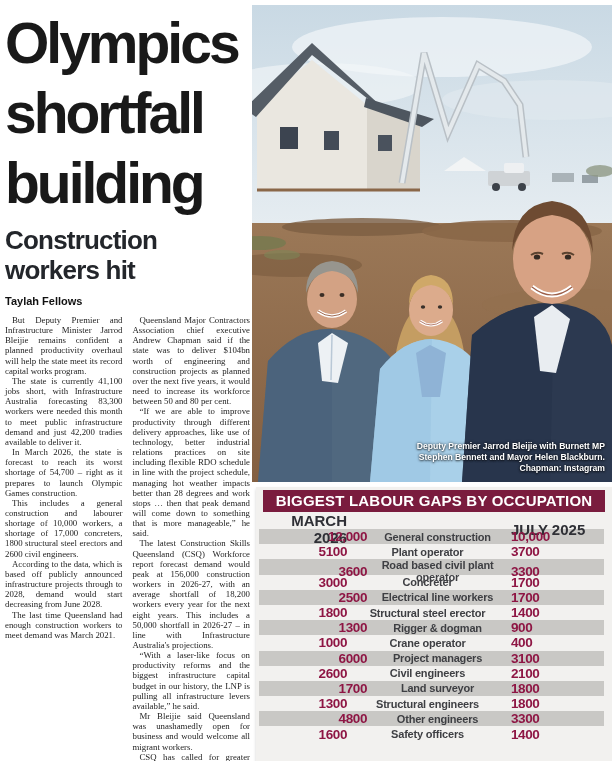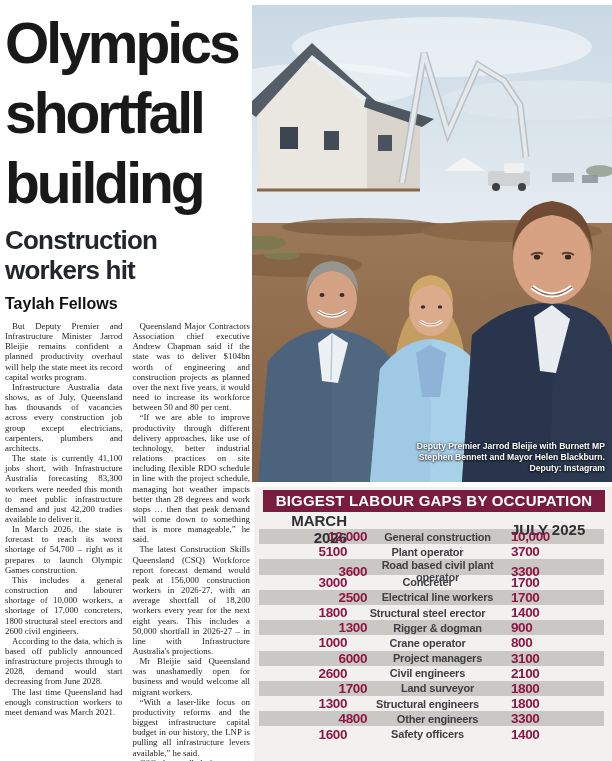--- a/index.html
+++ b/index.html
@@ -5,21 +5,21 @@
   html,body{margin:0;padding:0;background:#ffffff;}
   .page{position:relative;width:612px;height:761px;background:#fff;overflow:hidden;
         font-family:"Liberation Sans",sans-serif;color:#1b1b1b;}
 
   
   .left-block{position:absolute;left:5px;top:0;width:245px;}
   .headline{font-size:57px;line-height:70px;font-weight:bold;letter-spacing:-3px;
             color:#191919;margin:0;padding-top:8px;word-spacing:9999px;}
   .subhead{font-size:26px;line-height:30px;font-weight:700;letter-spacing:-0.8px;
            color:#23262b;margin:7px 0 0 0;}
-  .byline{font-size:16px;font-weight:bold;color:#111;margin:10px 0 8px 0;}
+  .byline{font-size:11px;font-weight:bold;color:#111;margin:10px 0 8px 0;}
   .cols{display:flex;gap:10px;}
   .col{width:118px;text-align:justify;font-family:"Liberation Serif",serif;
        font-size:8.8px;line-height:10.15px;color:#1d1d1d;}
   .col p{margin:0;}
   .col p.ind{text-indent:7px;}
 
   
   .photo{position:absolute;left:252px;top:5px;width:360px;height:477px;overflow:hidden;background:#cfdde7;}
   .photo svg{display:block;}
   .caption{position:absolute;right:7px;bottom:8px;width:205px;text-align:right;
@@ -49,33 +49,32 @@
 
 <div class="page">
 
   <div class="left-block">
     <h1 class="headline">Olympics shortfall building</h1>
     <h2 class="subhead">Construction workers hit</h2>
     <div class="byline">Taylah Fellows</div>
     <div class="cols">
       <div class="col" id="col1">
           <p class="ind">But Deputy Premier and Infrastructure Minister Jarrod Bleijie remains confident a planned productivity overhaul will help the state meet its record capital works program.</p>
-          <p class="ind">Infrastructure Australia data shows, as of July, Queensland has thousands of vacancies across every construction job group except electricians, carpenters, plumbers and architects.</p>
           <p class="ind">The state is currently 41,100 jobs short, with Infrastructure Australia forecasting 83,300 workers were needed this month to meet public infrastructure demand and just 42,200 tradies available to deliver it.</p>
           <p class="ind">In March 2026, the state is forecast to reach its worst shortage of 54,700 – right as it prepares to launch Olympic Games construction.</p>
           <p class="ind">This includes a general construction and labourer shortage of 10,000 workers, a shortage of 17,000 concreters, 1800 structural steel erectors and 2600 civil engineers.</p>
           <p class="ind">According to the data, which is based off publicly announced infrastructure projects through to 2028, demand would start decreasing from June 2028.</p>
           <p class="ind">The last time Queensland had enough construction workers to meet demand was March 2021.</p>
         </div>
       <div class="col" id="col2">
           <p class="ind">Queensland Major Contractors Association chief executive Andrew Chapman said if the state was to deliver $104bn worth of engineering and construction projects as planned over the next five years, it would need to increase its workforce between 50 and 80 per cent.</p>
           <p class="ind">“If we are able to improve productivity through different delivery approaches, like use of technology, better industrial relations practices on site including flexible RDO schedule in line with the project schedule, managing hot weather impacts better than 28 degrees and work stops … then that peak demand will come down to something that is more manageable,” he said.</p>
           <p class="ind">The latest Construction Skills Queensland (CSQ) Workforce report forecast demand would peak at 156,000 construction workers in 2026-27, with an average shortfall of 18,200 workers every year for the next eight years. This includes a 50,000 shortfall in 2026-27 – in line with Infrastructure Australia's projections.</p>
+          <p class="ind">“With a laser-like focus on productivity reforms and the biggest infrastructure capital budget in our history, the LNP is pulling all infrastructure levers available,” he said.</p>
           <p class="ind">Mr Bleijie said Queensland was unashamedly open for business and would welcome all migrant workers.</p>
-          <p class="ind">“With a laser-like focus on productivity reforms and the biggest infrastructure capital budget in our history, the LNP is pulling all infrastructure levers available,” he said.</p>
           <p class="ind">CSQ has called for greater apprenticeship support to help with the state's dropout rates and a thorough long-term workforce plan.</p>
         </div>
     </div>
   </div>
 
   <div class="photo">
     <svg width="360" height="477" viewBox="0 0 360 477" xmlns="http://www.w3.org/2000/svg">
 
       <defs>
         <linearGradient id="sky" x1="0" y1="0" x2="0" y2="1">
@@ -150,21 +149,21 @@
       <path d="M260,246 Q262,200 300,196 Q340,200 341,248 Q334,214 300,210 Q268,214 260,246 Z" fill="#6e4b32"></path>
       <ellipse cx="285" cy="252" rx="3.2" ry="2.6" fill="#342a23"></ellipse>
       <ellipse cx="316" cy="252" rx="3.2" ry="2.6" fill="#342a23"></ellipse>
       <path d="M279,250 Q285,246 291,249" fill="none" stroke="#5a422f" stroke-width="2"></path>
       <path d="M310,249 Q316,246 322,250" fill="none" stroke="#5a422f" stroke-width="2"></path>
       <path d="M280,282 Q300,298 320,282" fill="none" stroke="#fff" stroke-width="5"></path>
       <path d="M280,282 Q300,298 320,282" fill="none" stroke="#9c5f49" stroke-width="1.2"></path>
     </svg>
     <div class="caption">
       <span>Deputy Premier Jarrod Bleijie with Burnett MP Stephen Bennett and Mayor Helen Blackburn.</span>
-      <span class="credit">Deputy: Instagram</span>
+      <span class="credit">Chapman: Instagram</span>
     </div>
   </div>
 
   <div class="gaps">
     <div class="gaps-title" id="gaps-title" style="background: rgb(122, 28, 62);">BIGGEST LABOUR GAPS BY OCCUPATION</div>
     <div class="gaps-head">
       <span class="h-left">MARCH 2026</span>
       <span></span>
       <span class="h-right">JULY 2025</span>
     </div>
@@ -200,21 +199,21 @@
           <span class="num r">1400</span>
         </div>
         <div class="trow shade">
           <span class="num l">1300</span>
           <span class="occ">Rigger &amp; dogman</span>
           <span class="num r">900</span>
         </div>
         <div class="trow">
           <span class="num l">1000</span>
           <span class="occ">Crane operator</span>
-          <span class="num r">800</span>
+          <span class="num r">400</span>
         </div>
         <div class="trow shade">
           <span class="num l">6000</span>
           <span class="occ">Project managers</span>
           <span class="num r">3100</span>
         </div>
         <div class="trow">
           <span class="num l">2600</span>
           <span class="occ">Civil engineers</span>
           <span class="num r">2100</span>

